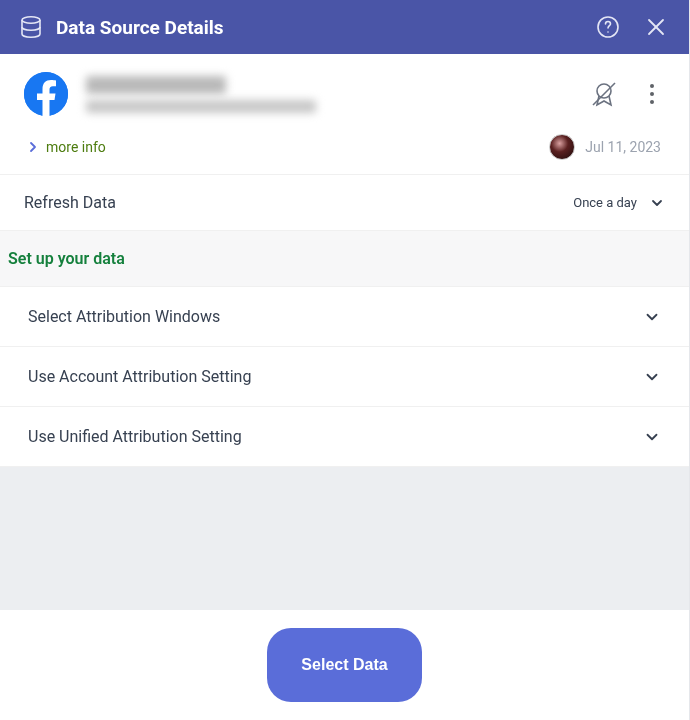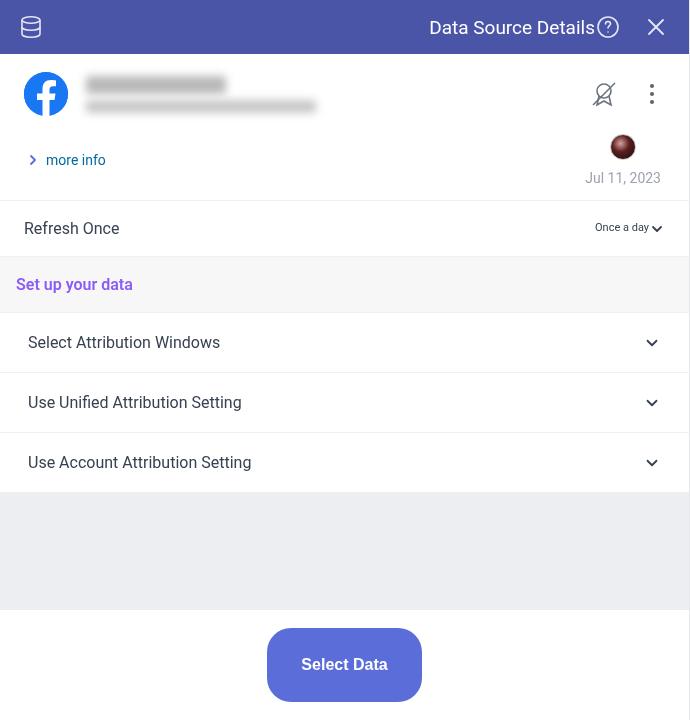--- a/index.html
+++ b/index.html
@@ -21,21 +21,21 @@
     .header {
       background: #4a55a7;
       color: #fff;
       display: flex;
       align-items: center;
       padding: 0 20px;
       height: 54px;
       flex-shrink: 0;
     }
     .header .db-icon { margin-right: 14px; display:flex; align-items:center;}
-    .header-title { font-size: 19px; font-weight: 400; flex:1;text-align:right;}
+    .header-title { font-size: 19px; font-weight: 700; flex:1;}
     .header-actions { display:flex; align-items:center; gap: 22px;}
     .header-actions .icon-wrap { width:26px; height:26px; display:flex; align-items:center; justify-content:center; cursor:pointer; color:#e4e6f5;}
     .source-row {
       display:flex;
       align-items:center;
       padding: 18px 24px 14px 24px;
       gap: 18px;
     }
     .fb-logo {
       width: 44px; height:44px; border-radius:50%; background:#1877f2; display:flex; align-items:center; justify-content:center;
@@ -46,33 +46,33 @@
     }
     .blurred-sub {
       width: 230px; height: 13px; background:#c7c7c7; border-radius:3px; filter: blur(4px);
     }
     .ribbon-icon { width:34px; height:34px; display:flex; align-items:center; justify-content:center; color:#6b7280; cursor:pointer;}
     .kebab-icon { width:26px; height:34px; display:flex; align-items:center; justify-content:center; cursor:pointer; color:#5f6368;}
     .more-info-row {
       display:flex; align-items:center; padding: 4px 28px 14px 28px; justify-content:space-between;
       border-bottom: 1px solid #f0f0f0;
     }
-    .more-info-left { display:flex; align-items:center; gap:8px; color:#0369a1; font-size:14px; cursor:pointer;}
-    .more-info-right { display:flex; align-items:center; gap:10px;flex-direction:column;}
+    .more-info-left { display:flex; align-items:center; gap:8px; color:#4d7c0f; font-size:14px; cursor:pointer;}
+    .more-info-right { display:flex; align-items:center; gap:10px;}
     .avatar { width:26px; height:26px; border-radius:50%; background: radial-gradient(circle at 40% 35%, #d9a0a0 0%, #5a2020 40%, #1a0808 100%); border:1px solid #ccc;}
     .date-text { color:#9ca3af; font-size:14px;}
     .setting-row {
       display:flex; align-items:center; justify-content:space-between;
       padding: 18px 24px; border-bottom:1px solid #f0f0f0; background:#fff;
     }
     .setting-label { color:#374151; font-size:16px;}
-    .setting-value { display:flex; gap:0; color:#374151; font-size:11px; cursor:pointer;}
+    .setting-value { display:flex; align-items:center; gap:12px; color:#374151; font-size:13px; cursor:pointer;}
     .section-header {
-      background:#f7f7f8; padding: 18px 16px; border-bottom:1px solid #f0f0f0;
-      color:#8b5cf6; font-size:16px; font-weight:600;
+      background:#f7f7f8; padding: 18px 8px; border-bottom:1px solid #f0f0f0;
+      color:#15803d; font-size:16px; font-weight:600;
     }
     .expand-row {
       display:flex; align-items:center; justify-content:space-between;
       padding: 20px 28px; border-bottom:1px solid #f0f0f0; background:#fff; cursor:pointer;
     }
     .expand-label { color:#374151; font-size:16px;}
     .filler { flex:1; background:#eceef1; }
     .footer {
       background:#fff; display:flex; justify-content:center; align-items:center;
       padding: 18px 0 18px 0; flex-shrink:0;
@@ -148,21 +148,21 @@
       </svg>
       <span>more info</span>
     </div>
     <div class="more-info-right">
       <div class="avatar"></div>
       <span class="date-text">Jul 11, 2023</span>
     </div>
   </div>
 
   <div class="setting-row">
-    <span class="setting-label">Refresh Once</span>
+    <span class="setting-label">Refresh Data</span>
     <span class="setting-value">
       <span>Once a day</span>
       <span class="chev">
         <svg width="16" height="16" viewBox="0 0 16 16" fill="none" stroke="#374151" stroke-width="1.8" stroke-linecap="round" stroke-linejoin="round">
             <path d="M4 6 L8 10 L12 6"></path>
           </svg>
       </span>
     </span>
   </div>
 
@@ -172,36 +172,36 @@
     <span class="expand-label">Select Attribution Windows</span>
     <span class="chev">
       <svg width="18" height="18" viewBox="0 0 16 16" fill="none" stroke="#374151" stroke-width="1.6" stroke-linecap="round" stroke-linejoin="round">
           <path d="M4 6 L8 10 L12 6"></path>
         </svg>
     </span>
   </div>
 
 
   <div class="expand-row">
+    <span class="expand-label">Use Account Attribution Setting</span>
+    <span class="chev">
+      <svg width="18" height="18" viewBox="0 0 16 16" fill="none" stroke="#374151" stroke-width="1.6" stroke-linecap="round" stroke-linejoin="round">
+          <path d="M4 6 L8 10 L12 6"></path>
+        </svg>
+    </span>
+  </div>
+
+  <div class="expand-row">
     <span class="expand-label">Use Unified Attribution Setting</span>
     <span class="chev">
       <svg width="18" height="18" viewBox="0 0 16 16" fill="none" stroke="#374151" stroke-width="1.6" stroke-linecap="round" stroke-linejoin="round">
           <path d="M4 6 L8 10 L12 6"></path>
         </svg>
     </span>
   </div>
 
-  <div class="expand-row">
-    <span class="expand-label">Use Account Attribution Setting</span>
-    <span class="chev">
-      <svg width="18" height="18" viewBox="0 0 16 16" fill="none" stroke="#374151" stroke-width="1.6" stroke-linecap="round" stroke-linejoin="round">
-          <path d="M4 6 L8 10 L12 6"></path>
-        </svg>
-    </span>
-  </div>
-
   <div class="filler"></div>
 
   <div class="footer">
     <button class="select-btn">Select Data</button>
   </div>
 
 </div>
 
 </body></html>

